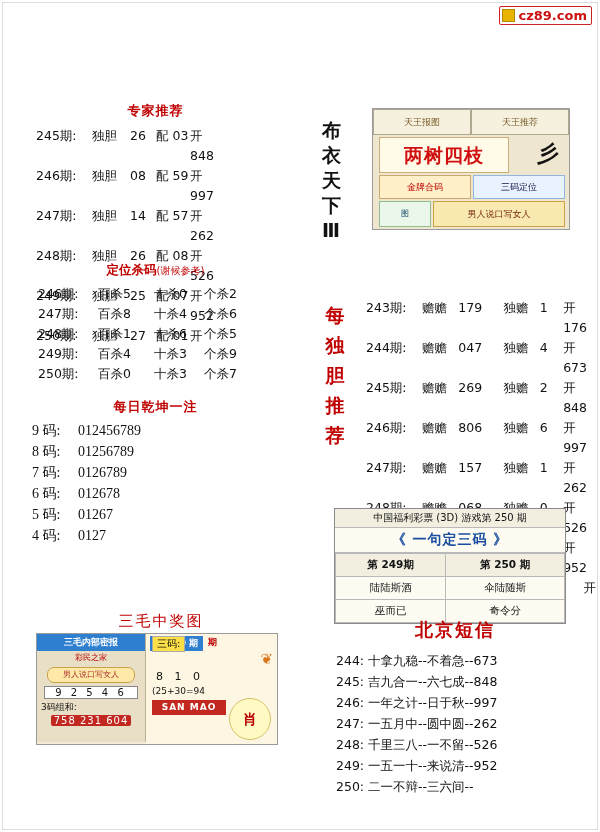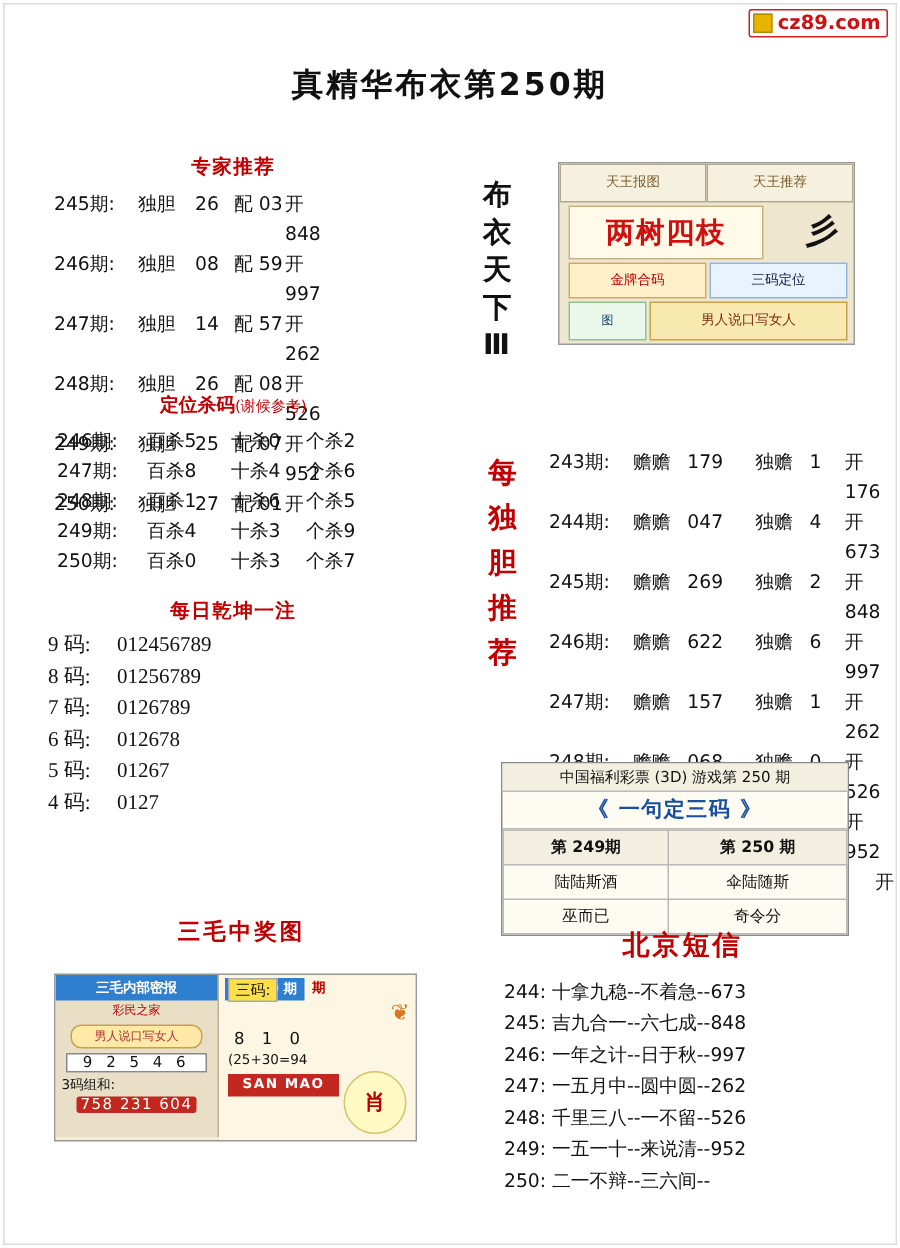--- a/index.html
+++ b/index.html
@@ -56,22 +56,22 @@
 
   .l-qk{position:absolute;left:28px;top:398px;width:255px;}
   .l-qk .hd{text-align:center;font-size:13px;font-weight:bold;color:#c00000;margin-bottom:4px;letter-spacing:1px;}
   .qk-list{font-size:14px;color:#111;line-height:21px;font-family:Liberation Serif, serif;}
   .qk-list .row{display:flex;padding-left:4px;}
   .qk-list .q1{width:46px;}
 
   
   .l-img{position:absolute;left:36px;top:612px;width:250px;}
   .l-img .hd{
-    text-align:center;font-size:15px;font-weight:bold;color:#c00000;
-    letter-spacing:2px;margin-bottom:18px;
+    text-align:center;font-size:15px;font-weight:normal;color:#c00000;
+    letter-spacing:2px;margin-bottom:2px;
   }
   .imgbox{
     width:240px;height:110px;border:1px solid #9a9a9a;background:#f3ecd9;
     position:relative;overflow:hidden;
   }
   .ib-left{position:absolute;left:0;top:0;width:108px;height:108px;background:#e8dfc6;border-right:1px solid #b9b196;}
   .ib-head{
     background:#2f7fd1;color:#fff;font-size:9px;text-align:center;
     padding:2px 0;font-weight:bold;
   }
@@ -200,21 +200,20 @@
 <body>
 
 <div class="page">
   <div class="frame"></div>
 
   <div class="wm">
     <span class="sq"></span>
     <span class="txt">cz89.com</span>
   </div>
 
-  <div class="title">真精华布衣第250期</div>
 
   <div class="l-expert">
     <div class="hd">专家推荐</div>
     <div class="dan-list" id="dan-list">
         <div class="row">
           <span class="c1">245期:</span>
           <span class="c2">独胆</span>
           <span class="c3">26</span>
           <span class="c4">配 03</span>
           <span class="c5">开848</span>
@@ -386,21 +385,21 @@
         <span class="t1">245期:</span>
         <span class="t2">赡赡</span>
         <span class="t3">269</span>
         <span class="t2">独赡</span>
         <span class="t4">2</span>
         <span>开848</span>
       </div>
       <div class="row">
         <span class="t1">246期:</span>
         <span class="t2">赡赡</span>
-        <span class="t3">622</span>
+        <span class="t3">806</span>
         <span class="t2">独赡</span>
         <span class="t4">6</span>
         <span>开997</span>
       </div>
       <div class="row">
         <span class="t1">247期:</span>
         <span class="t2">赡赡</span>
         <span class="t3">157</span>
         <span class="t2">独赡</span>
         <span class="t4">1</span>

